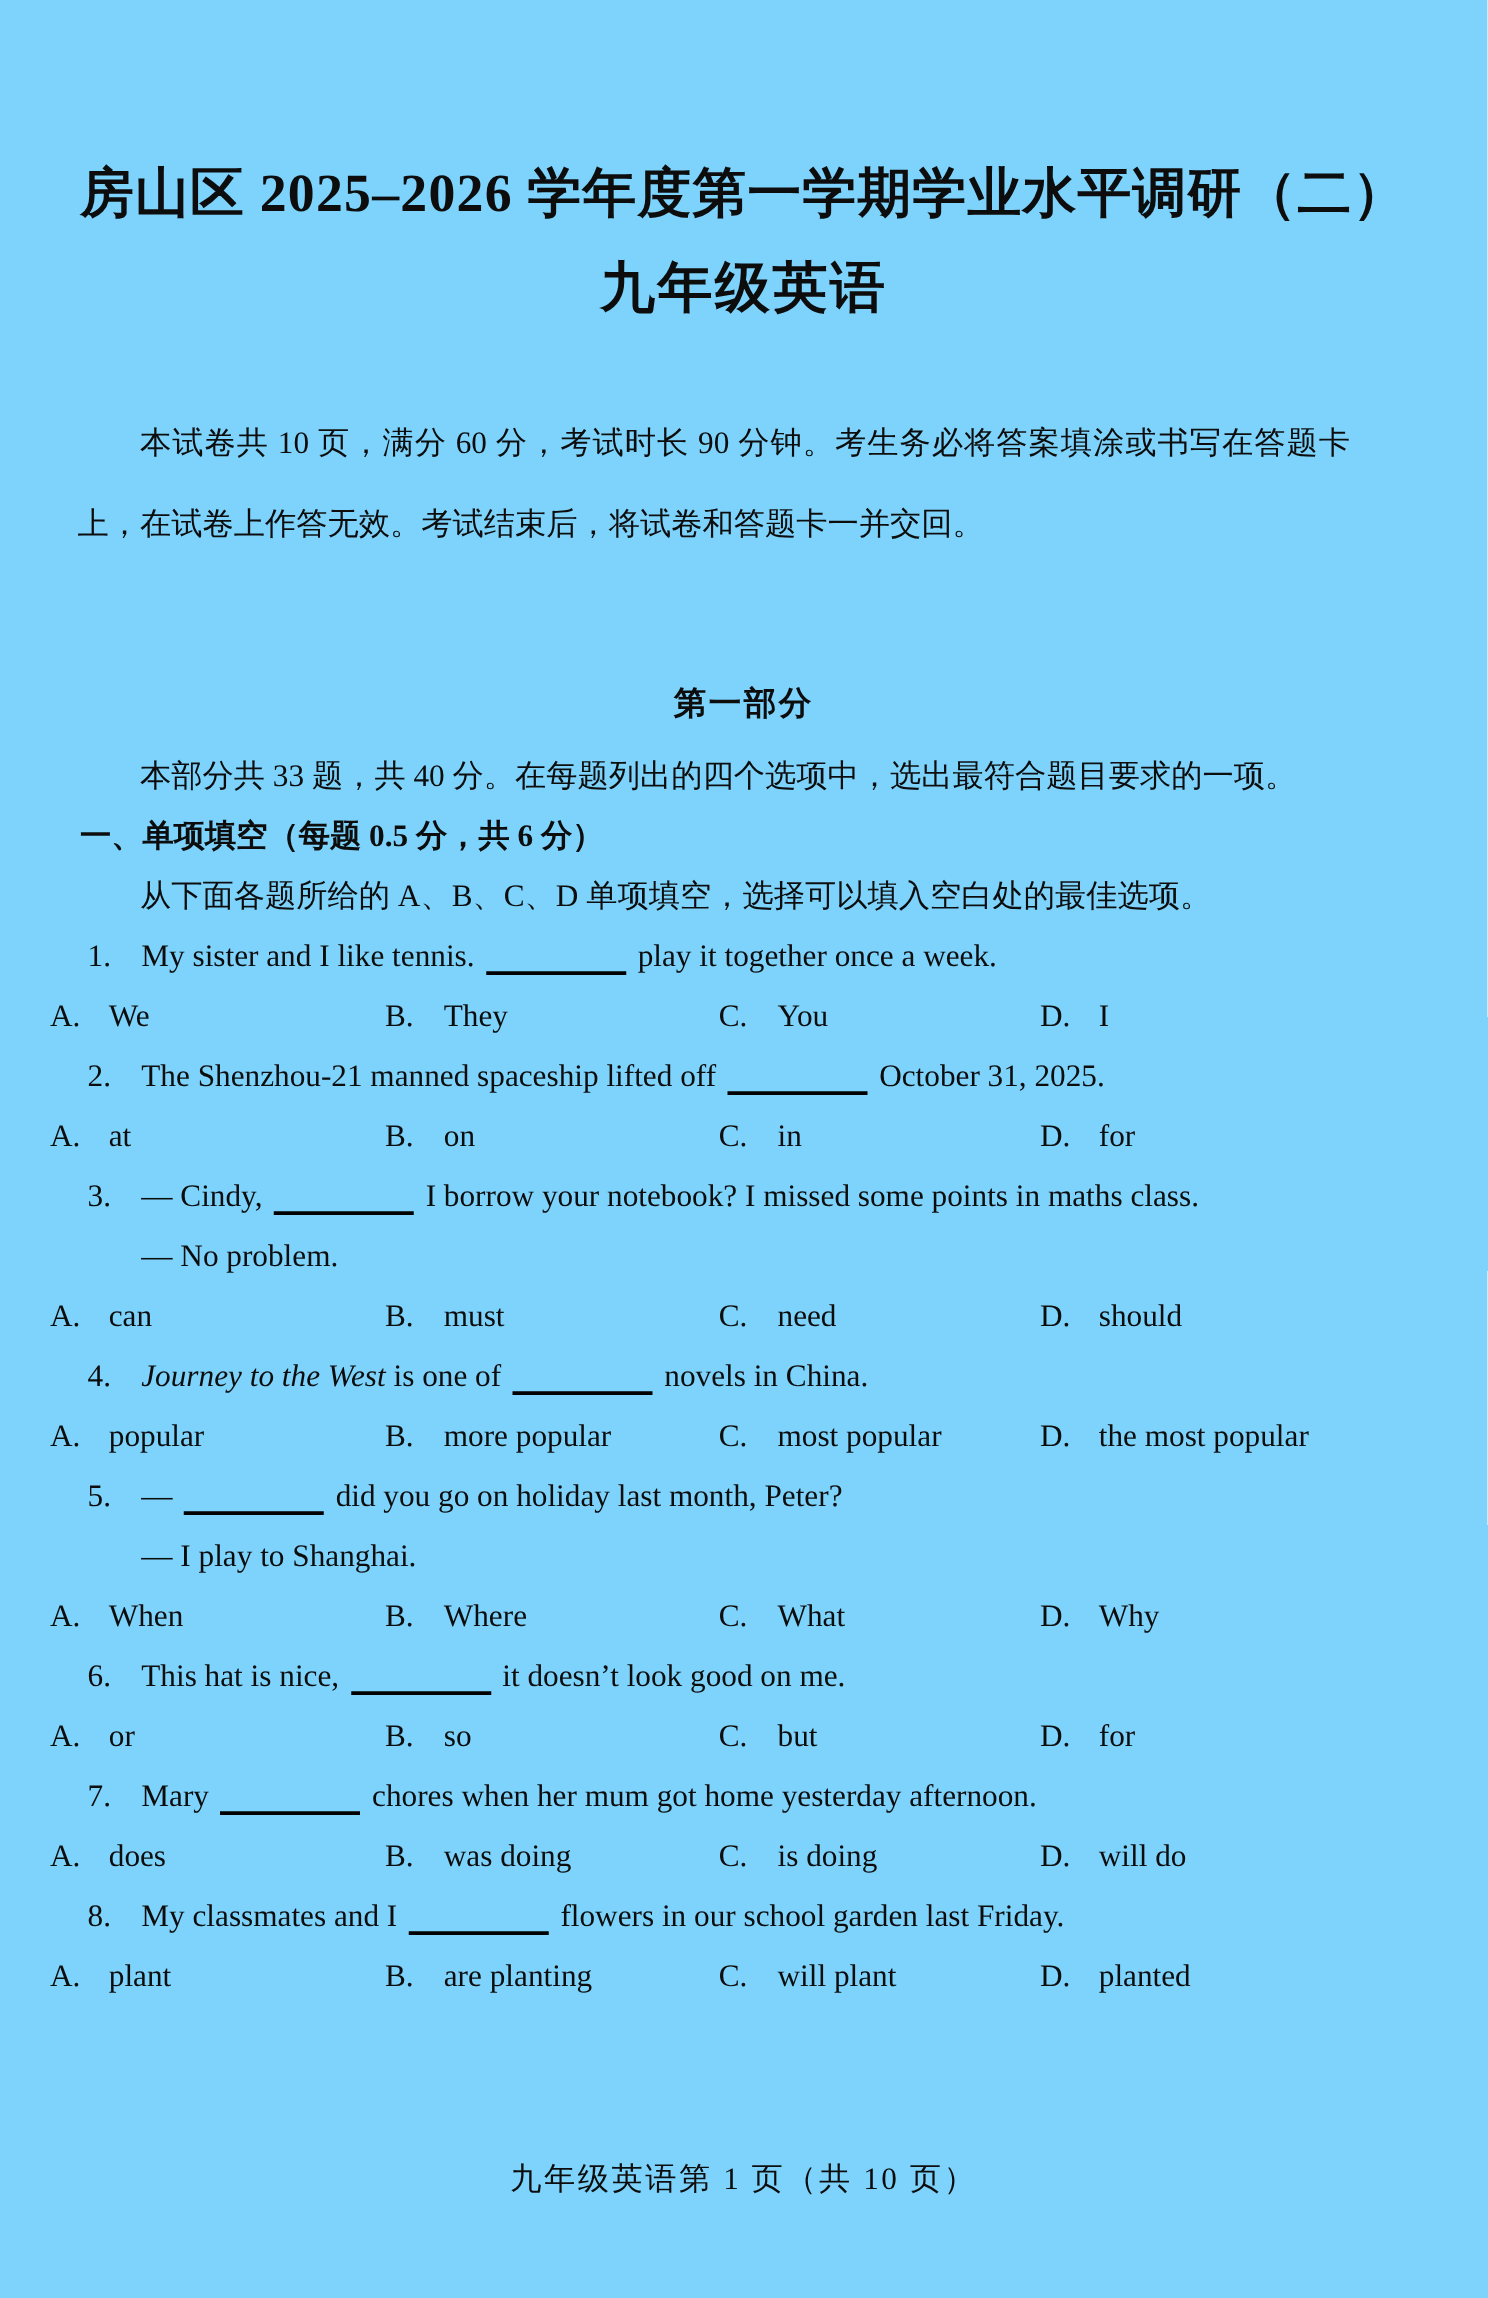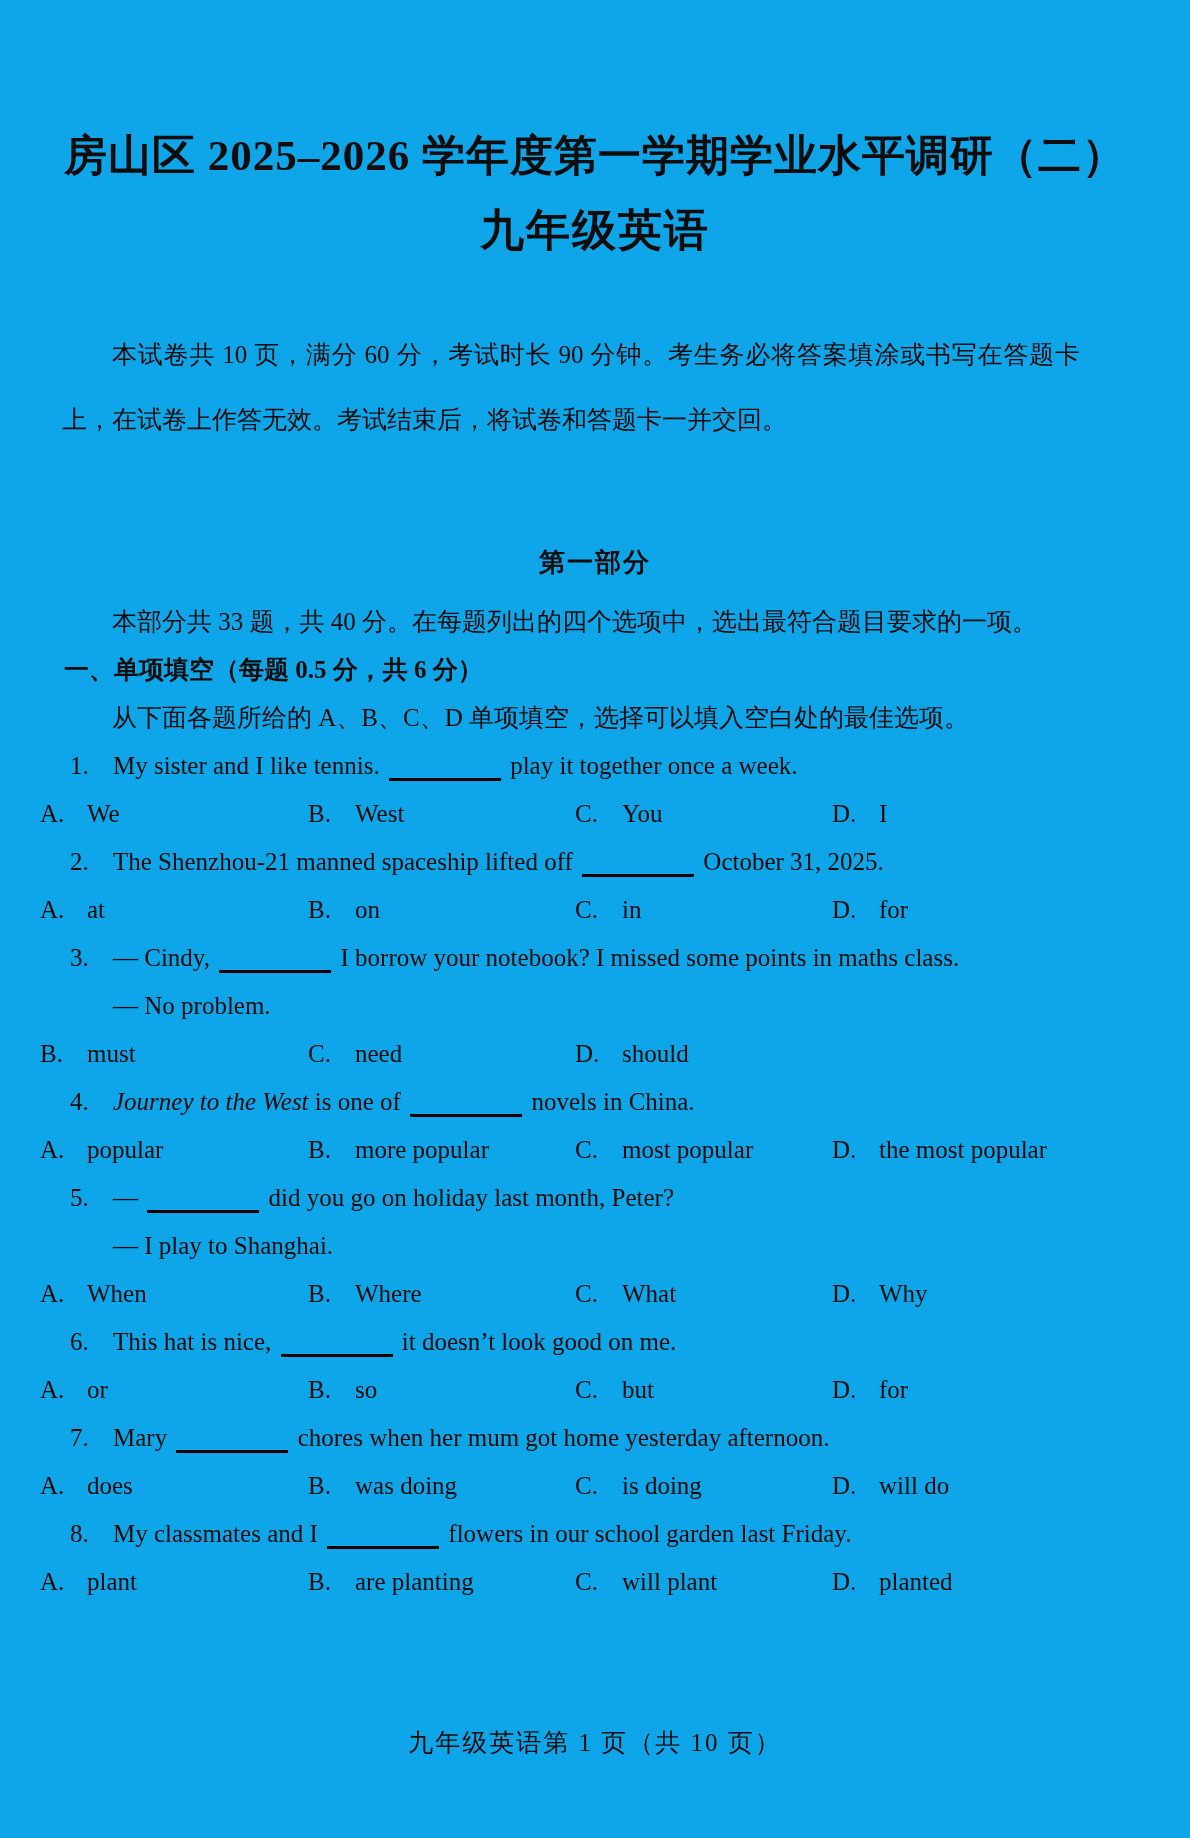--- a/index.html
+++ b/index.html
@@ -1,20 +1,20 @@
 <!DOCTYPE html>
 <html><head>
 <meta charset="utf-8">
 <style>
   html,body{margin:0;padding:0;background:#ffffff;}
   .sheet{
     position:relative;
     width:1190px;
     height:1838px;
-    background:#0ea5e9;
+    background:#7dd3fc;
     color:#0d0d0d;
     font-family:"Liberation Serif","DejaVu Serif",serif;
     overflow:hidden;
   }
   .exam-title{
     margin:0;
     padding-top:130px;
     text-align:center;
     font-size:43px;
     line-height:52px;
@@ -110,34 +110,35 @@
   <h2 class="exam-subject">九年级英语</h2>
   <p class="notice">本试卷共 10 页，满分 60 分，考试时长 90 分钟。考生务必将答案填涂或书写在答题卡上，在试卷上作答无效。考试结束后，将试卷和答题卡一并交回。</p>
   <h3 class="part-heading">第一部分</h3>
   <p class="part-intro">本部分共 33 题，共 40 分。在每题列出的四个选项中，选出最符合题目要求的一项。</p>
   <p class="sec-heading">一、单项填空（每题 0.5 分，共 6 分）</p>
   <p class="sec-instruction">从下面各题所给的 A、B、C、D 单项填空，选择可以填入空白处的最佳选项。</p>
   <div id="questions">
       <div class="q-line"><span class="q-num">1.</span><span>My sister and I like tennis. </span><span class="blank"></span><span> play it together once a week.</span></div>
       <div class="q-line options">
         <span class="opt"><span class="opt-label">A.</span><span>We</span></span>
-        <span class="opt"><span class="opt-label">B.</span><span>West</span></span>
+        <span class="opt"><span class="opt-label">B.</span><span>They</span></span>
         <span class="opt"><span class="opt-label">C.</span><span>You</span></span>
         <span class="opt"><span class="opt-label">D.</span><span>I</span></span>
       </div>
       <div class="q-line"><span class="q-num">2.</span><span>The Shenzhou-21 manned spaceship lifted off </span><span class="blank"></span><span> October 31, 2025.</span></div>
       <div class="q-line options">
         <span class="opt"><span class="opt-label">A.</span><span>at</span></span>
         <span class="opt"><span class="opt-label">B.</span><span>on</span></span>
         <span class="opt"><span class="opt-label">C.</span><span>in</span></span>
         <span class="opt"><span class="opt-label">D.</span><span>for</span></span>
       </div>
       <div class="q-line"><span class="q-num">3.</span><span>— Cindy, </span><span class="blank"></span><span> I borrow your notebook? I missed some points in maths class.</span></div>
       <div class="q-line">— No problem.</div>
       <div class="q-line options">
+        <span class="opt"><span class="opt-label">A.</span><span>can</span></span>
         <span class="opt"><span class="opt-label">B.</span><span>must</span></span>
         <span class="opt"><span class="opt-label">C.</span><span>need</span></span>
         <span class="opt"><span class="opt-label">D.</span><span>should</span></span>
       </div>
       <div class="q-line"><span class="q-num">4.</span><span class="italic">Journey to the West</span><span> is one of </span><span class="blank"></span><span> novels in China.</span></div>
       <div class="q-line options">
         <span class="opt"><span class="opt-label">A.</span><span>popular</span></span>
         <span class="opt"><span class="opt-label">B.</span><span>more popular</span></span>
         <span class="opt"><span class="opt-label">C.</span><span>most popular</span></span>
         <span class="opt"><span class="opt-label">D.</span><span>the most popular</span></span>

